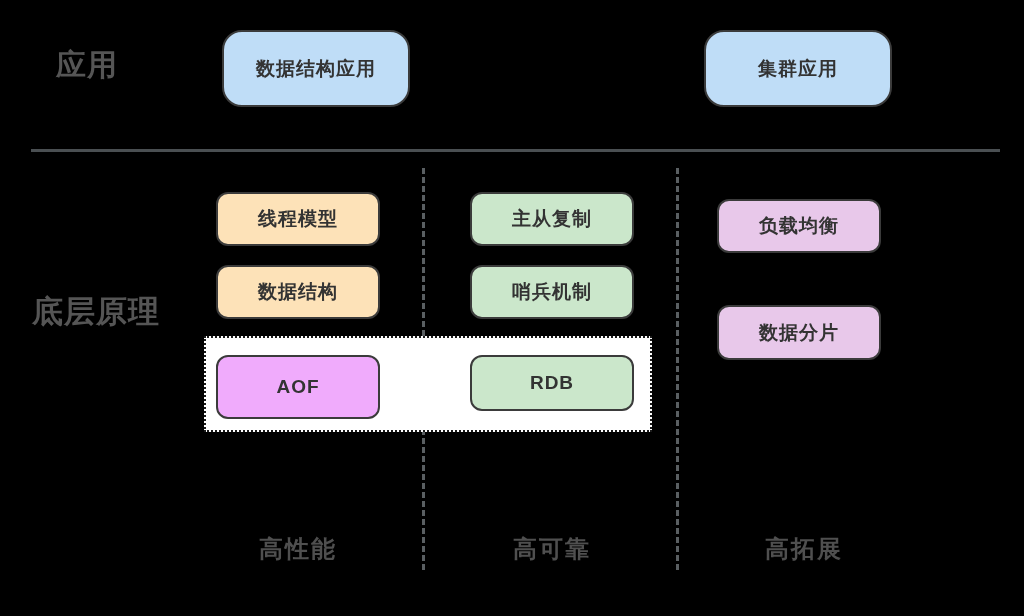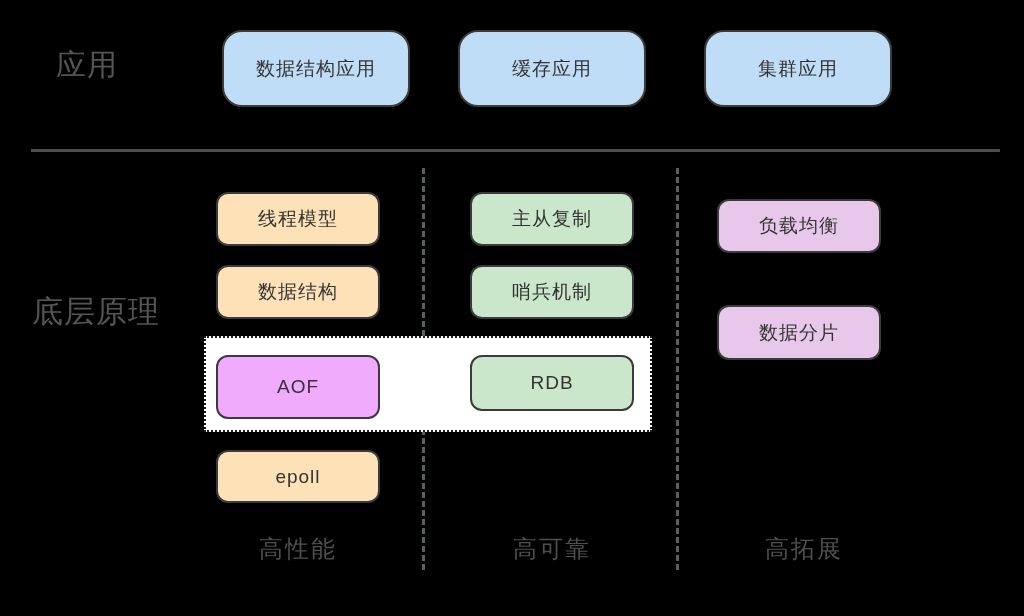--- a/index.html
+++ b/index.html
@@ -13,20 +13,21 @@
     position: relative;
     overflow: hidden;
     font-family: "Liberation Sans", "DejaVu Sans", sans-serif;
   }
   #canvas {
     position: absolute;
     left: 0; top: 0;
     width: 1024px;
     height: 616px;
     background: #000000;
+    font-weight: bold;
   }
   
   .row-label {
     position: absolute;
     color: #555555;
     font-size: 30px;
     line-height: 1;
     letter-spacing: 1px;
     white-space: nowrap;
   }
@@ -112,31 +113,29 @@
 
   <div id="divider"></div>
 
   <div class="vline" id="vline-1"></div>
   <div class="vline" id="vline-2"></div>
 
   <div id="highlight-band"></div>
 
   <div class="node app" style="left:222px; top:30px; width:188px; height:77px; background:#bfddf7;">数据结构应用</div>
 
-  <div class="node app" style="left:458px; top:30px; width:188px; height:77px; background:#bfddf7;">缓存应用</div>
 
   <div class="node app" style="left:704px; top:30px; width:188px; height:77px; background:#bfddf7;">集群应用</div>
 
   <div class="node sq" style="left:216px; top:192px; width:164px; height:54px; background:#fde2b8;">线程模型</div>
 
   <div class="node sq" style="left:216px; top:265px; width:164px; height:54px; background:#fde2b8;">数据结构</div>
 
   <div class="node sq" style="left:216px; top:355px; width:164px; height:64px; background:#f0abfc;">AOF</div>
 
-  <div class="node sq" style="left:216px; top:450px; width:164px; height:53px; background:#fde2b8;">epoll</div>
 
   <div class="node sq" style="left:470px; top:192px; width:164px; height:54px; background:#cbe7cb;text-align:right;">主从复制</div>
 
   <div class="node sq" style="left:470px; top:265px; width:164px; height:54px; background:#cbe7cb;">哨兵机制</div>
 
   <div class="node sq" style="left:470px; top:355px; width:164px; height:56px; background:#cbe7cb;">RDB</div>
 
   <div class="node sq" style="left:717px; top:199px; width:164px; height:54px; background:#e8c8ea;">负载均衡</div>
 
   <div class="node sq" style="left:717px; top:305px; width:164px; height:55px; background:#e8c8ea;">数据分片</div>

